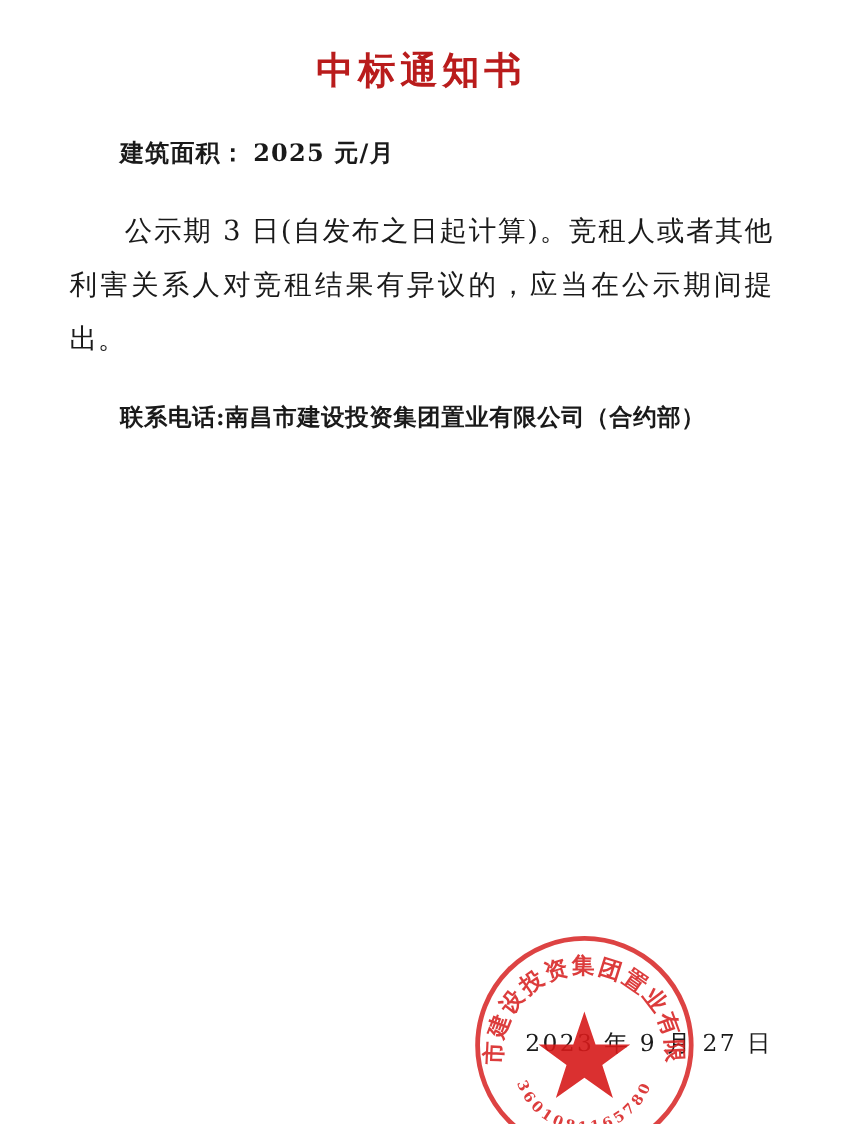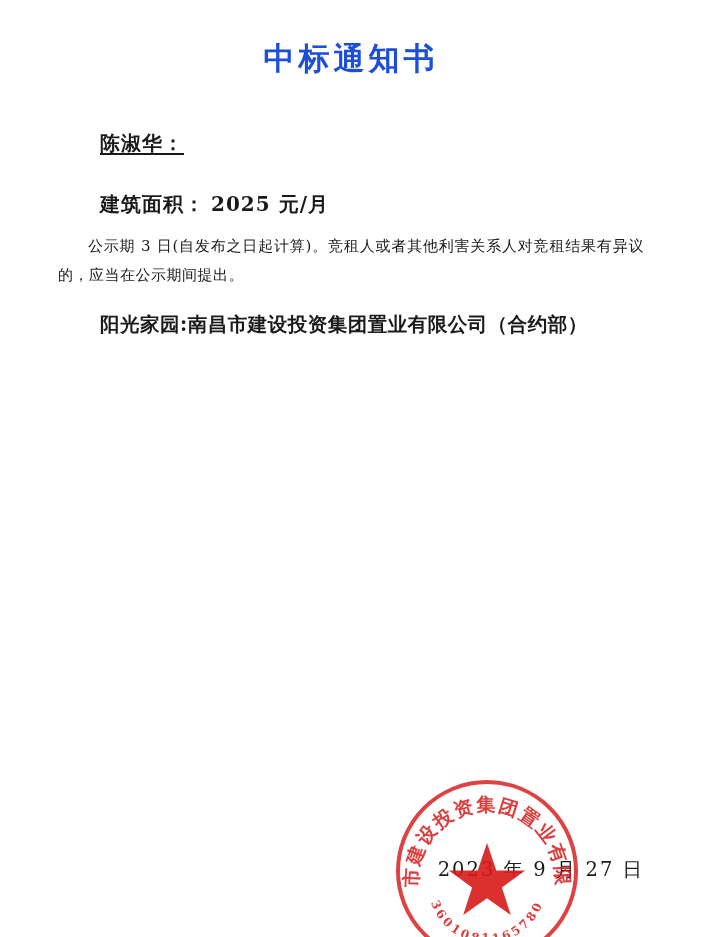--- a/index.html
+++ b/index.html
@@ -22,21 +22,21 @@
     box-sizing: border-box;
     padding: 0 58px;
   }
   .doc-title {
     text-align: center;
     font-size: 31px;
     font-weight: bold;
     letter-spacing: 4px;
     margin-top: 38px;
     margin-bottom: 0;
-    color: #1d4ed8;
+    color: #b91c1c;
   }
   .salutation {
     margin-top: 50px;
     font-size: 20px;
     font-weight: bold;
     letter-spacing: 1px;
     padding-left: 42px;
   }
   .salutation .underline-name {
     text-decoration: underline;
@@ -65,22 +65,22 @@
     font-size: 20px;
     font-weight: bold;
     padding-left: 42px;
     letter-spacing: 1px;
   }
   .result-line .result-value {
     text-underline-offset: 4px;
     padding: 0 6px;
   }
   .notice-para {
-    margin-top: 14px;
-    font-size: 15px;
+    margin-top: 30px;
+    font-size: 23px;
     line-height: 1.95;
     text-align: justify;
     text-justify: inter-ideograph;
     letter-spacing: 0.5px;
   }
   .contact-block {
     margin-top: 14px;
     font-size: 19.5px;
     line-height: 1.9;
     padding-left: 42px;
@@ -136,34 +136,31 @@
     letter-spacing: 3px;
   }
 </style>
 </head>
 <body>
 
 <div class="page">
 
   <h1 class="doc-title">中标通知书</h1>
 
-  <div class="salutation">
-    <span class="underline-name">陈淑华：</span>
-  </div>
 
 
   <div class="result-line">
     <span>建筑面积：</span><span class="result-value">2025 元/月</span>
   </div>
 
   <p class="notice-para indent">公示期 3 日(自发布之日起计算)。竞租人或者其他利害关系人对竞租结果有异议的，应当在公示期间提出。</p>
 
   <div class="contact-block">
     <div class="contact-line">
-      <span>阳光家园:</span><span>南昌市建设投资集团置业有限公司（合约部）</span>
+      <span>联系电话:</span><span>南昌市建设投资集团置业有限公司（合约部）</span>
     </div>
   </div>
 
   <div class="signature-block">
     <div class="sign-date">2023 年 9 月 27 日</div>
   </div>
 
   <div class="seal">
     <div class="seal-ring"></div>
     <svg width="182" height="182" viewBox="0 0 182 182">

